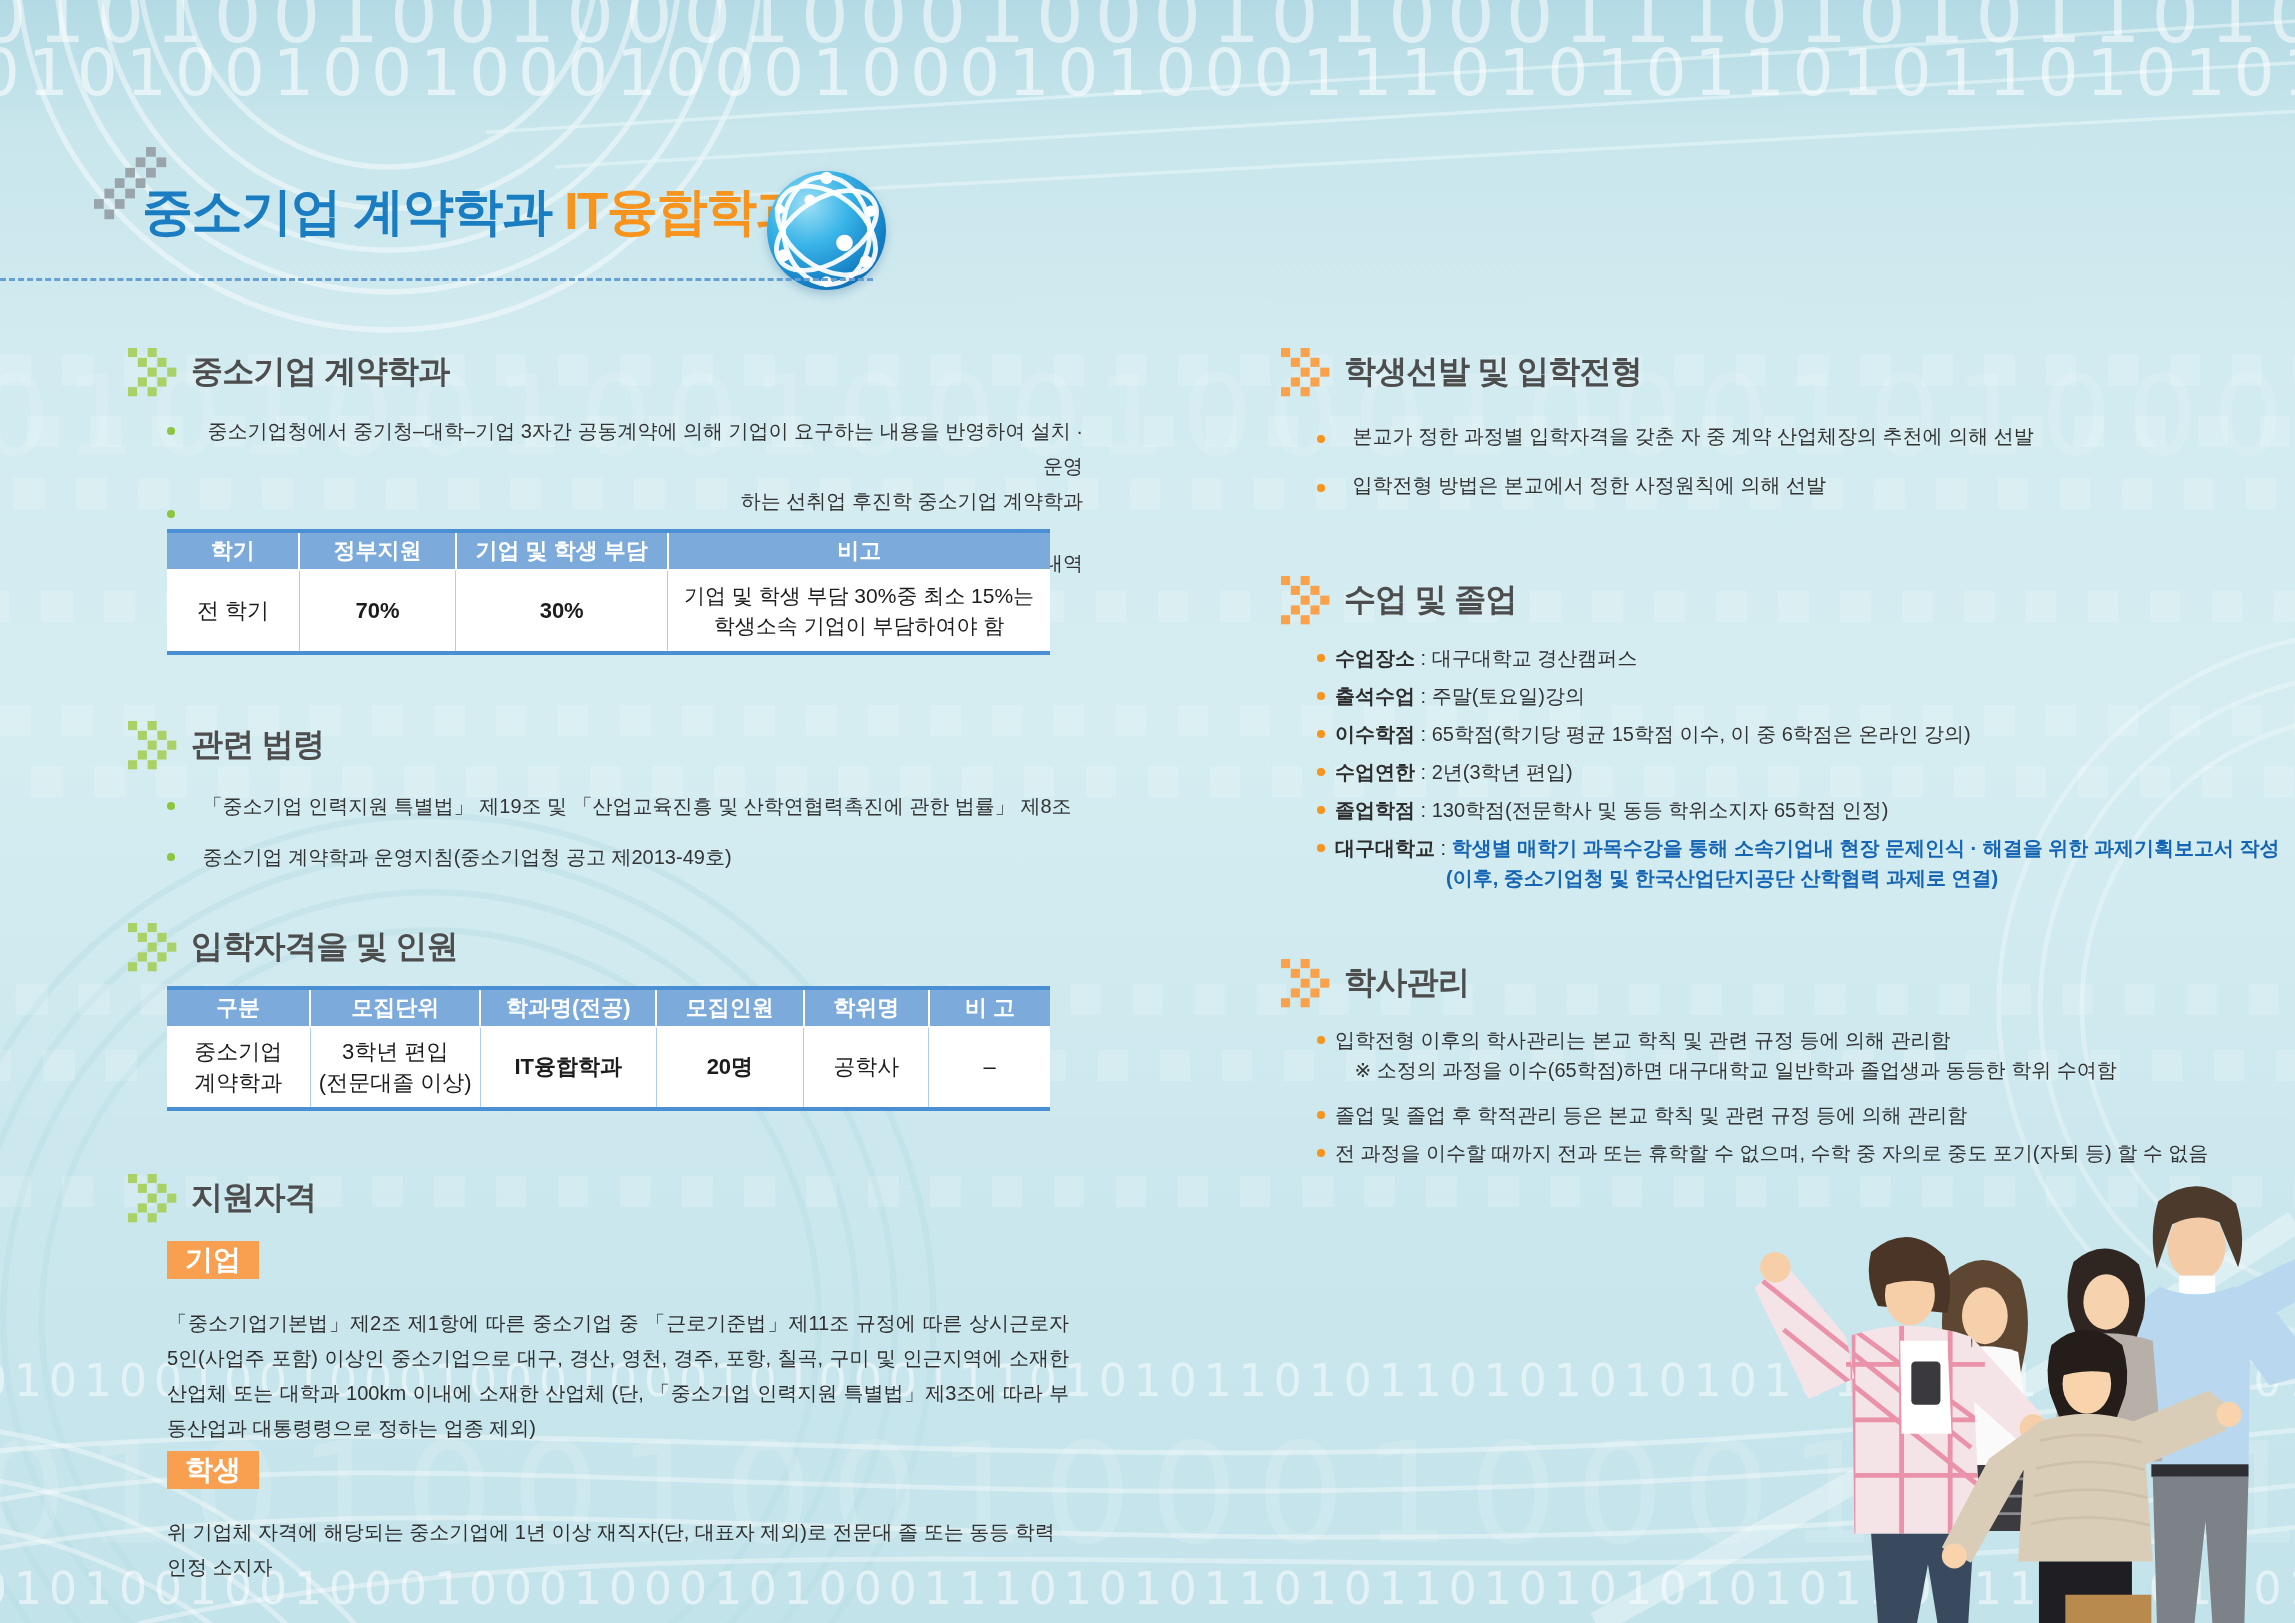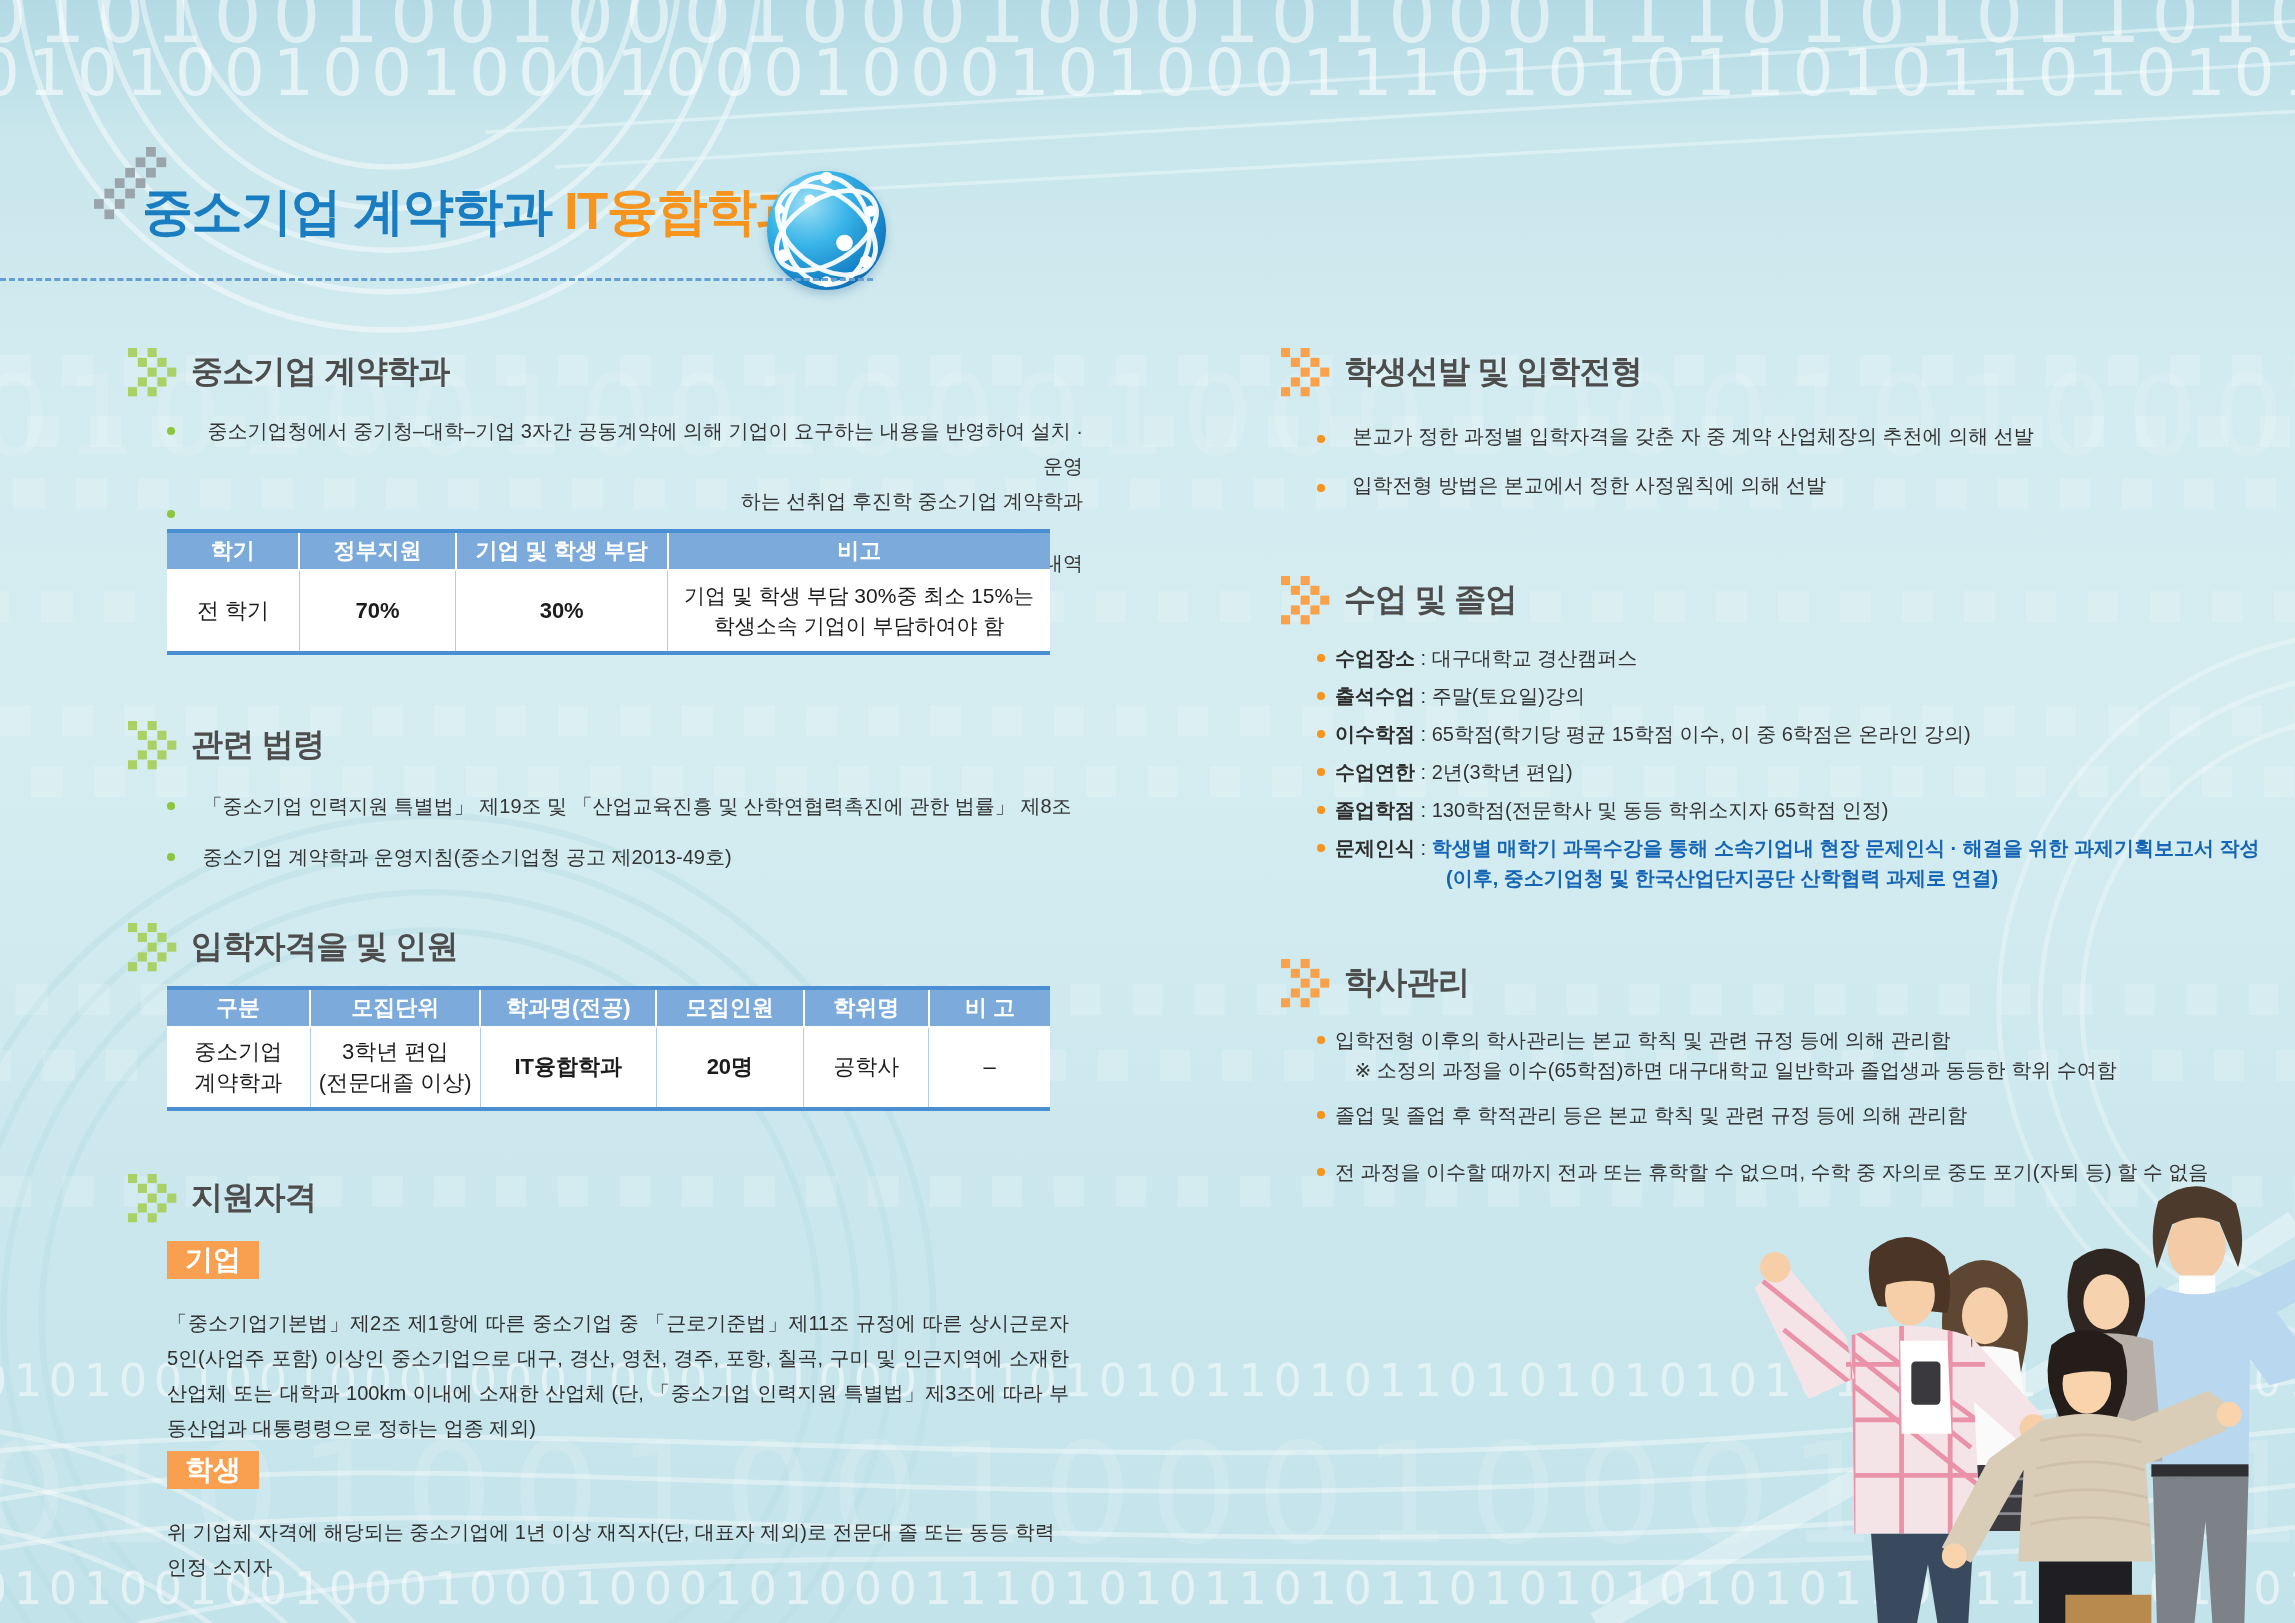--- a/index.html
+++ b/index.html
@@ -324,41 +324,41 @@
       <div class="kv">
         <span class="dot"></span>
         <span><span class="lbl">수업연한</span><span> : </span><span class="val">2년(3학년 편입)</span></span>
       </div>
       <div class="kv">
         <span class="dot"></span>
         <span><span class="lbl">졸업학점</span><span> : </span><span class="val">130학점(전문학사 및 동등 학위소지자 65학점 인정)</span></span>
       </div>
       <div class="kv">
         <span class="dot"></span>
-        <span><span class="lbl">문제인식</span><span> : </span><span class="val hl">학생별 매학기 과목수강을 통해 소속기업내 현장 문제인식 · 해결을 위한 과제기획보고서 작성</span>
+        <span><span class="lbl">대구대학교</span><span> : </span><span class="val hl">학생별 매학기 과목수강을 통해 소속기업내 현장 문제인식 · 해결을 위한 과제기획보고서 작성</span>
           <div class="sub hl" style="margin-left:111px;">(이후, 중소기업청 및 한국산업단지공단 산학협력 과제로 연결)</div>
         </span>
       </div>
     </div>
 
     <div class="sechead" style="left:1281px;top:965px;justify-content:space-between;">
       <svg class="chev orange" width="49" height="49" viewBox="0 0 70 70">
           <use href="#chevpx"></use>
         </svg>
       <h2>학사관리</h2>
     </div>
 
     <div style="position:absolute;left:1317px;top:1026px;width:972px;">
       <div class="kv" style="margin-bottom:15.3px;">
         <span class="dot"></span>
         <span><span class="val">입학전형 이후의 학사관리는 본교 학칙 및 관련 규정 등에 의해 관리함</span>
           <div class="sub">※ 소정의 과정을 이수(65학점)하면 대구대학교 일반학과 졸업생과 동등한 학위 수여함</div>
         </span>
       </div>
-      <div class="kv" style="margin-bottom:28px;">
+      <div class="kv" style="margin-bottom:9px;">
         <span class="dot"></span>
         <span class="val">졸업 및 졸업 후 학적관리 등은 본교 학칙 및 관련 규정 등에 의해 관리함</span>
       </div>
       <div class="kv">
         <span class="dot"></span>
         <span><span class="val">전 과정을 이수할 때까지 전과 또는 휴학할 수 없으며, 수학 중 자의로 중도 포기(자퇴 등) 할 수 없음</span>
         </span>
       </div>
     </div>
   </div>

